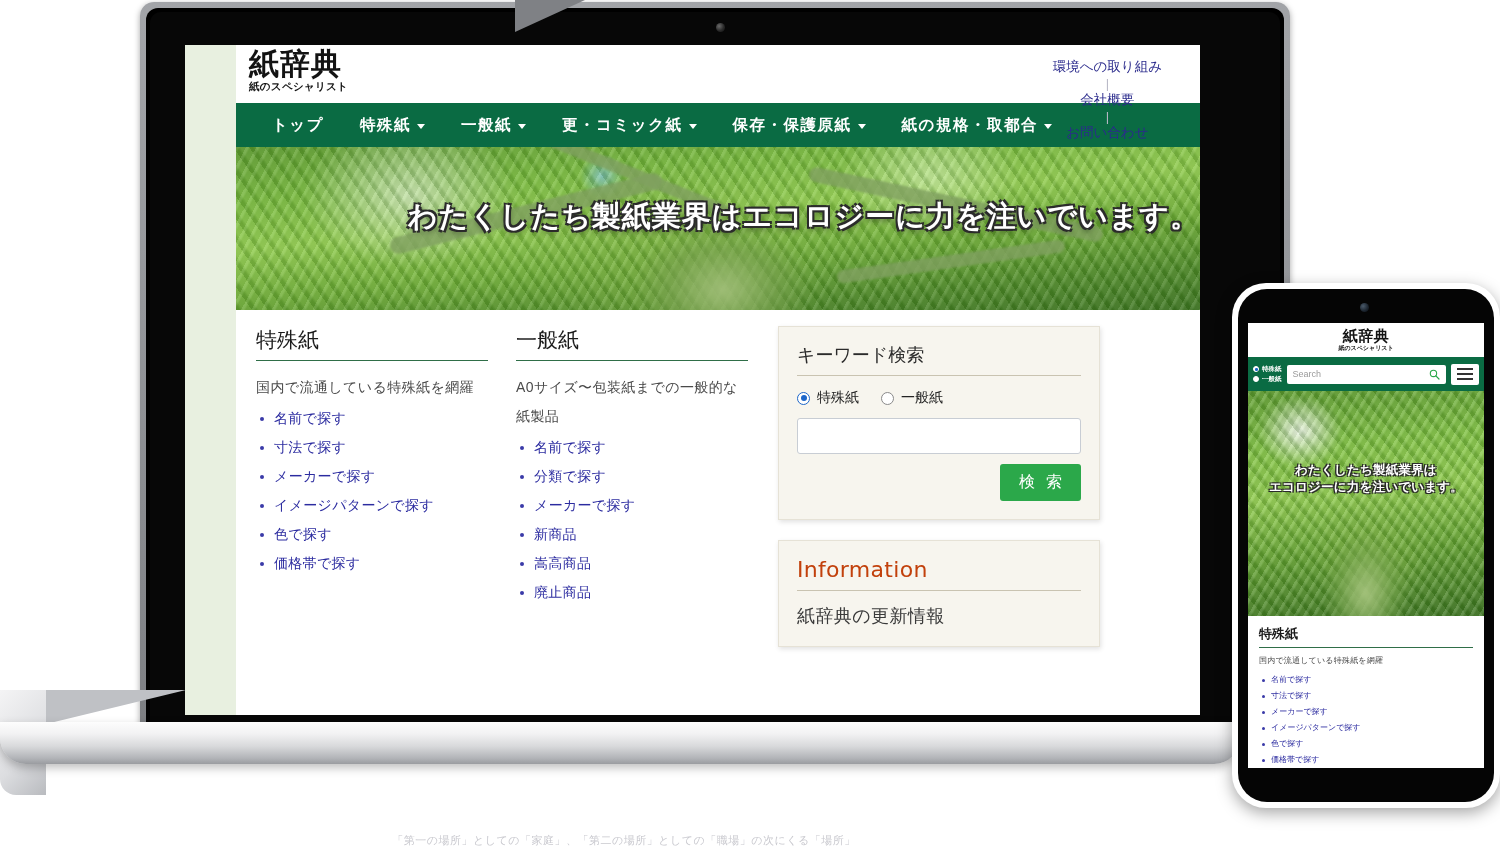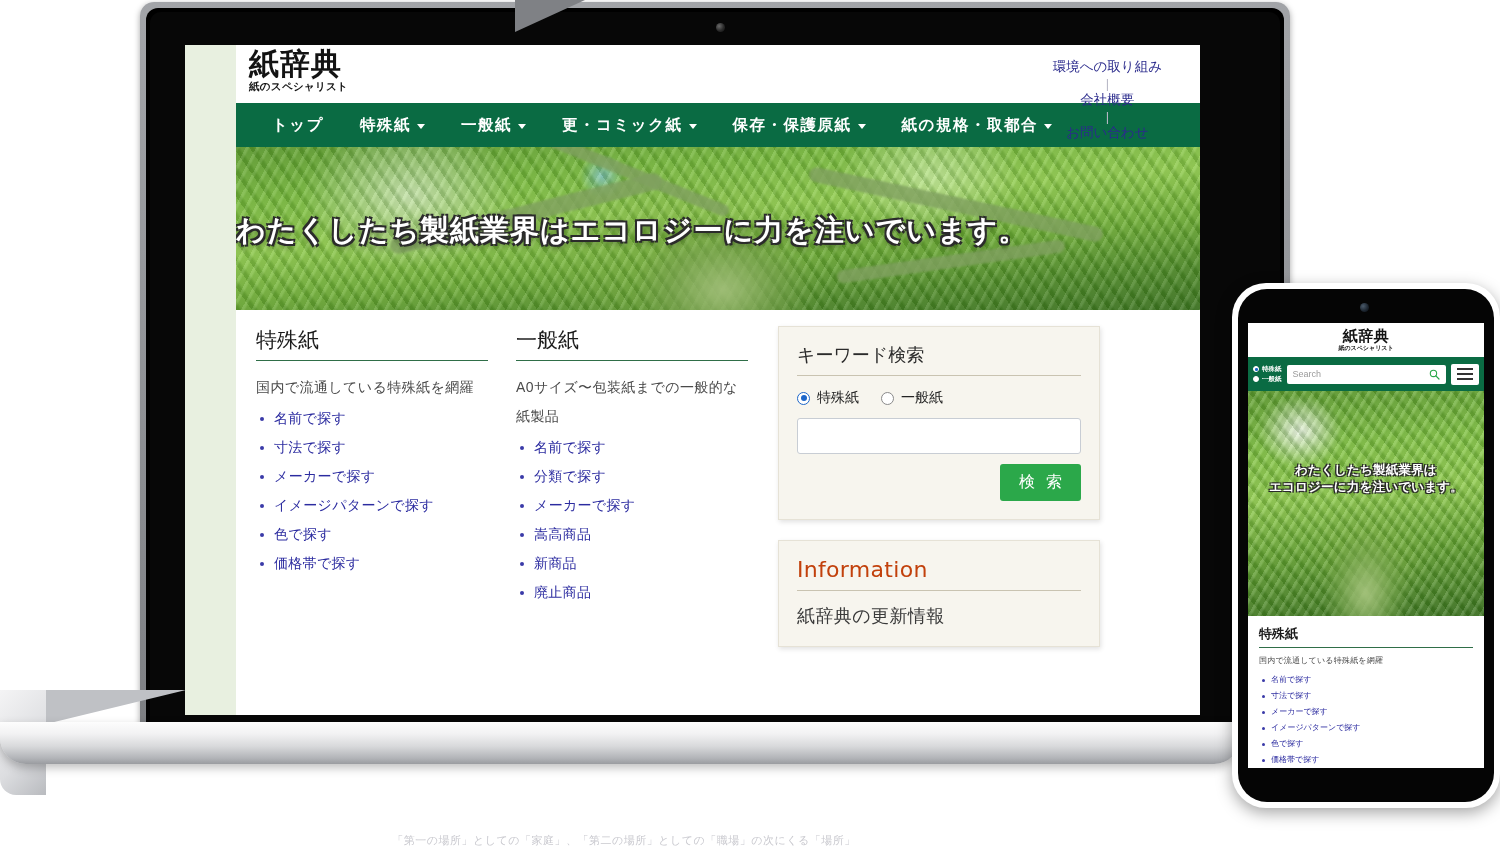--- a/index.html
+++ b/index.html
@@ -268,31 +268,30 @@
   }
   .hero-branch-a { left: 150px; top: 58px; width: 280px; height: 17px; transform: rotate(-14deg); }
   .hero-branch-b { left: 570px; top: 50px; width: 300px; height: 15px; transform: rotate(12deg); }
   .hero-branch-c { left: 300px; top: 22px; width: 200px; height: 12px; transform: rotate(22deg); }
   .hero-branch-d { left: 600px; top: 108px; width: 230px; height: 13px; transform: rotate(-8deg); }
   .hero-title {
     position: absolute;
     left: 0;
     right: 0;
     top: 50px;
-    text-align: left;
+    text-align: right;
     color: #ffffff;
     font-size: 29px;
     font-weight: 700;
     letter-spacing: 1px;
     text-shadow:
       2px 2px 0 #2b2b2b, -2px 2px 0 #2b2b2b, 2px -2px 0 #2b2b2b, -2px -2px 0 #2b2b2b,
       0 3px 6px rgba(0,0,0,0.55);
     font-family: "DejaVu Sans", "Liberation Sans", sans-serif;
     z-index: 3;
-    margin-top: 14px;
   }
 
   
   .content {
     display: flex;
     padding: 16px 20px 0 20px;
     gap: 0px;
     box-sizing: border-box;
   }
   .col {
@@ -749,22 +748,22 @@
             </ul>
           </div>
 
           <div class="col">
             <h2 class="col-title">一般紙</h2>
             <p class="col-desc">A0サイズ〜包装紙までの一般的な紙製品</p>
             <ul>
               <li>名前で探す</li>
               <li>分類で探す</li>
               <li>メーカーで探す</li>
+              <li>新商品</li>
               <li>嵩高商品</li>
-              <li>新商品</li>
               <li>廃止商品</li>
             </ul>
           </div>
 
           <div class="sidebar">
             <div class="panel">
               <h3 class="panel-title">キーワード検索</h3>
               <div class="radio-row">
                 <label class="radio-opt">
                   <span class="radio-dot checked"></span>

